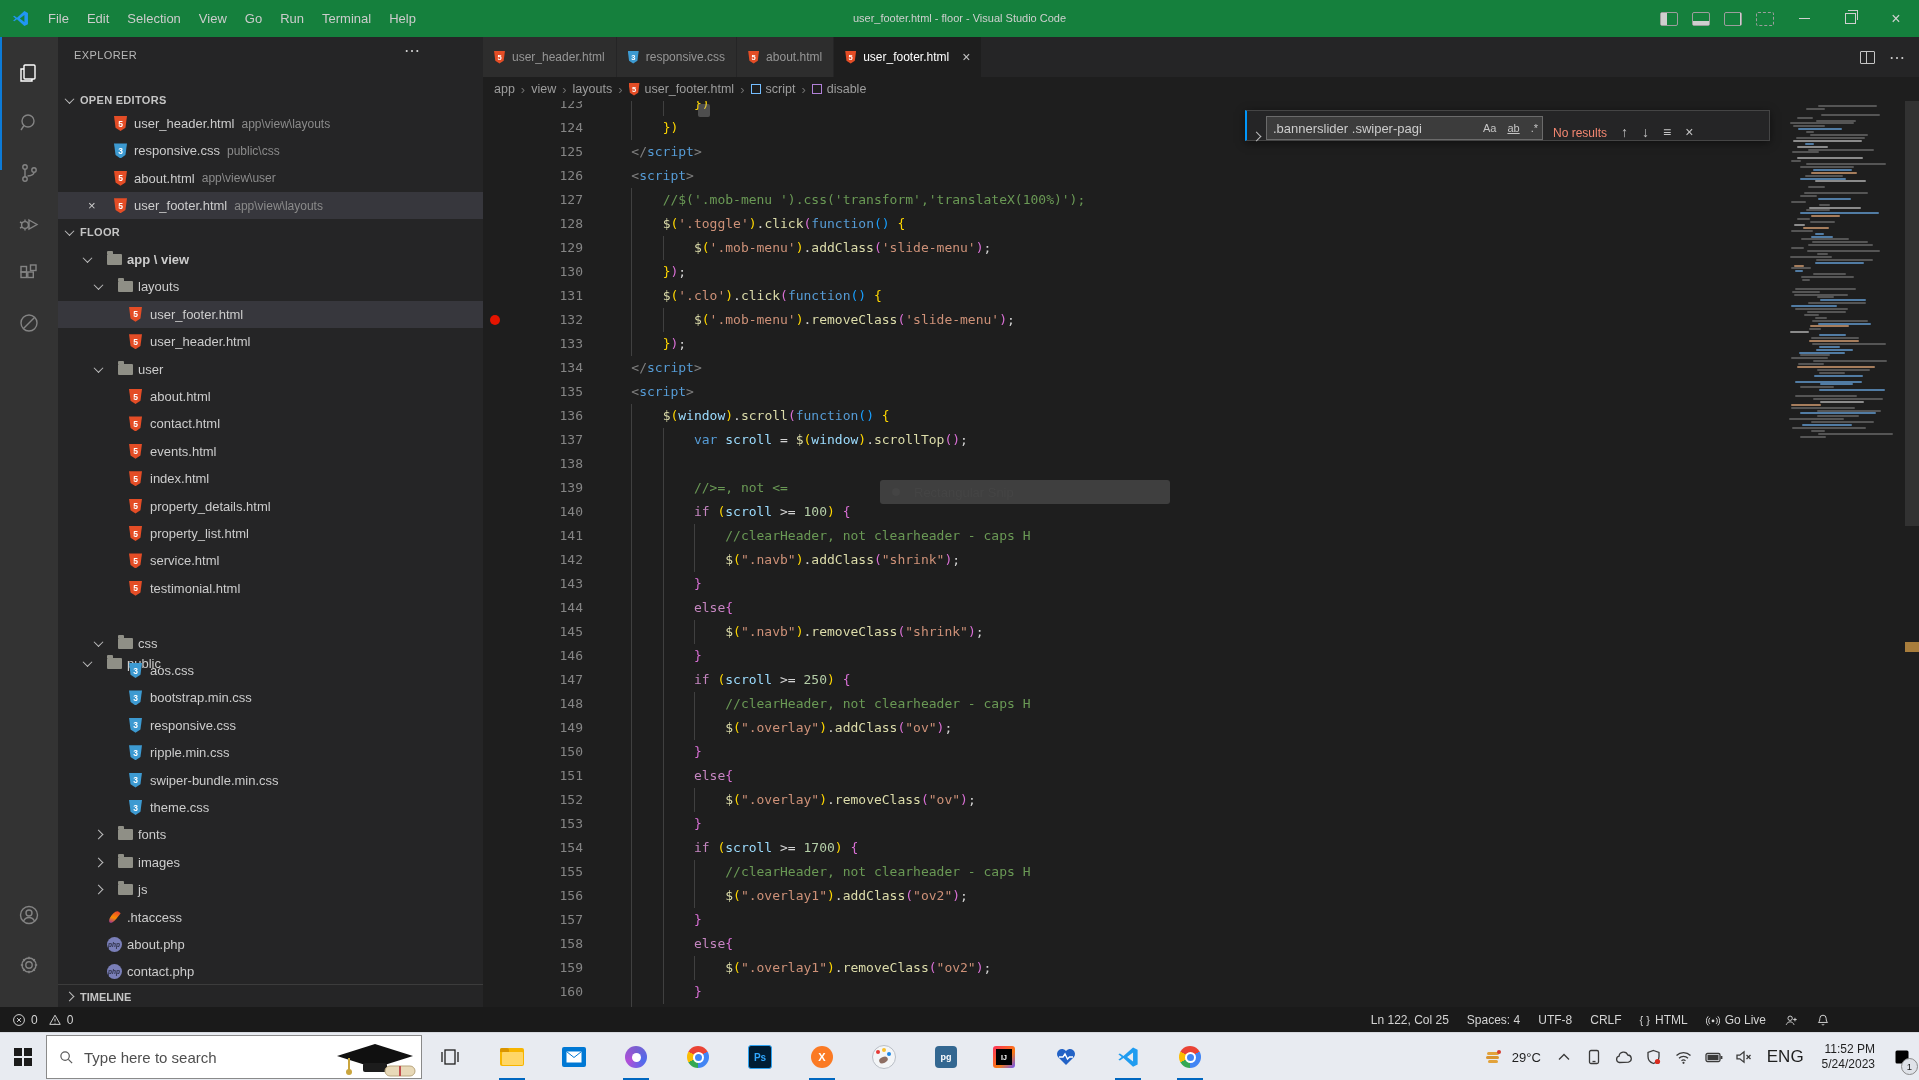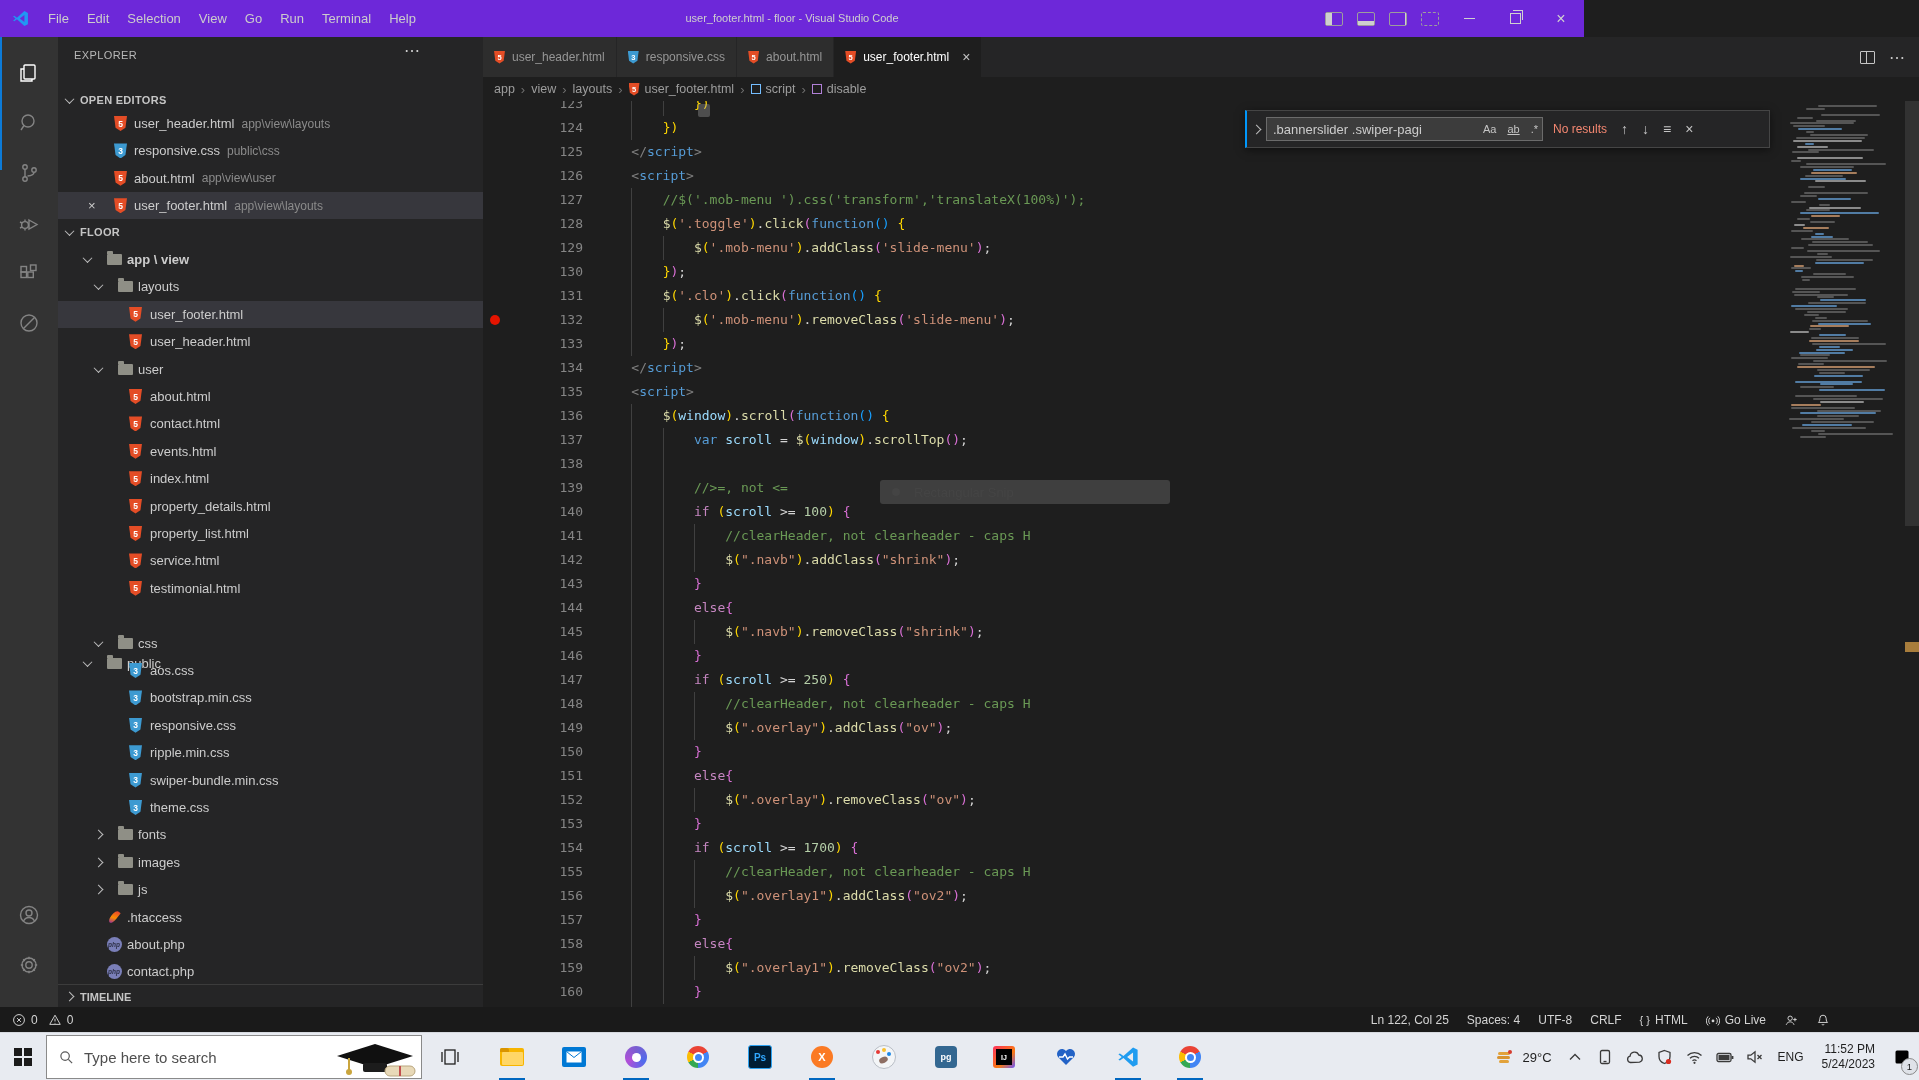--- a/index.html
+++ b/index.html
@@ -1,20 +1,20 @@
 <!DOCTYPE html>
 <html><head>
 <meta charset="utf-8">
 <style>
   html,body{margin:0;padding:0}
   body{width:1919px;height:1080px;overflow:hidden;background:#1e1e1e;
        font-family:"Liberation Sans",sans-serif;color:#ccc;position:relative}
   .abs{position:absolute}
   
-  #titlebar{position:absolute;left:0;top:0;width:1584px;height:37px;background:#6d28d9;display:flex;align-items:center}
+  #titlebar{position:absolute;left:0;top:0;width:1919px;height:37px;background:#15803d;display:flex;align-items:center}
   #vscode-logo{margin:0 10px 0 12px;display:flex}
   #menus{display:flex;align-items:center;font-size:13px;color:#cccccc}
   #menus .mi{padding:0 9px;cursor:default}
   #win-title{position:absolute;left:0;top:0;width:100%;height:37px;line-height:37px;text-align:center;font-size:11px;color:#cfcfcf;pointer-events:none}
   #tb-right{position:absolute;right:0;top:0;height:37px;display:flex;align-items:center}
   .lay-ic{width:16px;height:12px;border:1.2px solid #9d9d9d;border-radius:2px;margin:0 7px;position:relative}
   .lay-ic .fill{position:absolute;background:#cfcfcf}
   .winbtn{width:46px;height:37px;display:flex;align-items:center;justify-content:center;color:#d0d0d0}
   .wb-min{width:11px;height:1.4px;background:#d0d0d0}
   .wb-max{width:9px;height:9px;border:1.2px solid #d0d0d0;position:relative}
@@ -74,21 +74,21 @@
   .cl .ct{position:absolute;left:117px;top:0}
   .guide{position:absolute;top:0;width:1px;height:24px;background:#404040}
   .bp{position:absolute;left:7px;top:7px;width:10px;height:10px;border-radius:50%;background:#e51400}
   .tk-pun{color:#808080}.tk-tag{color:#569cd6}.tk-com{color:#6a9955}.tk-fn{color:#dcdcaa}
   .tk-str{color:#ce9178}.tk-kw{color:#569cd6}.tk-ctl{color:#c586c0}.tk-var{color:#9cdcfe}
   .tk-num{color:#b5cea8}.tk-def{color:#d4d4d4}.tk-b1{color:#ffd700}.tk-b2{color:#da70d6}.tk-b3{color:#179fff}
   #snip-ghost{position:absolute;left:397px;top:379px;width:290px;height:24px;background:rgba(150,150,150,.28);border-radius:3px;display:flex;align-items:center;font-size:13px;color:rgba(70,70,70,.8)}
   #snip-ghost .dot{width:8px;height:8px;border-radius:50%;background:rgba(70,70,70,.65);margin:0 14px 0 12px}
   #mini-artifact{position:absolute;left:215px;top:3px;width:12px;height:13px;background:rgba(170,170,170,.35);border-radius:2px}
   
-  #find{position:absolute;left:762px;top:9px;width:525px;height:38px;background:#252526;border:1px solid #454545;border-left:2px solid #0097fb;box-shadow:0 2px 8px rgba(0,0,0,.5);display:flex;align-items:center;box-sizing:border-box}
+  #find{position:absolute;left:762px;top:9px;width:525px;height:31px;background:#252526;border:1px solid #454545;border-left:2px solid #0097fb;box-shadow:0 2px 8px rgba(0,0,0,.5);display:flex;align-items:flex-end;box-sizing:border-box}
   #find .fchev{margin:0 6px}
   #find-input{width:277px;height:24px;background:#3c3c3c;border:1px solid #6b6b6b;display:flex;align-items:center;font-size:13px;color:#cccccc;padding-left:6px;box-sizing:border-box;gap:7px}
   #find-q{flex:1;white-space:nowrap;overflow:hidden}
   .find-tog{font-size:11px;color:#c5c5c5;flex:none;padding-right:4px}
   .find-tog.u{text-decoration:underline}
   #find-results{color:#f48771;font-size:12px;margin-left:10px;white-space:nowrap}
   .find-btn{color:#c5c5c5;font-size:14px;margin-left:14px}
   
   #minimap{position:absolute;left:1302px;top:0;width:120px;height:906px}
   .mm{position:absolute;height:2px;border-radius:1px}
@@ -110,21 +110,21 @@
   #tb-search .mag{margin:0 10px 0 12px}
   #tb-search .ph{font-size:15px;color:#4f4f4f;white-space:nowrap}
   #gradcap{position:absolute;left:278px;top:2px}
   .tb-cell{position:absolute;top:0;width:48px;height:48px;display:flex;align-items:center;justify-content:center}
   .tb-cell .underline{position:absolute;left:11px;bottom:0;width:26px;height:3px;background:#0067c0}
   .appic{width:26px;height:26px;display:flex;align-items:center;justify-content:center;position:relative}
   #tray{position:absolute;right:0;top:0;height:48px;display:flex;align-items:center;color:#1f1f1f}
   .tray-ic{display:flex;align-items:center;justify-content:center;width:26px;height:48px;margin:0 2px}
   .tray-ic svg{stroke:#3a3a3a;fill:none;stroke-width:1.3}
   #tray-temp{font-size:13px;margin:0 8px 0 4px}
-  #tray-lang{font-size:12px;margin:16px 8px}
+  #tray-lang{font-size:17px;margin:16px 8px}
   #tray-clock{font-size:12px;text-align:right;line-height:15px;margin:0 10px}
   #tray-notif{position:relative;width:34px;height:48px;display:flex;align-items:center;justify-content:center}
   #tray-badge{position:absolute;right:1px;bottom:6px;width:15px;height:15px;border-radius:50%;border:1px solid #8a8a8a;background:#dfe2e8;font-size:9.5px;display:flex;align-items:center;justify-content:center;color:#222}
 </style>
 </head>
 <body>
 
 <div id="titlebar">
   <span id="vscode-logo">
     <svg width="17" height="17" viewBox="0 0 24 24">

